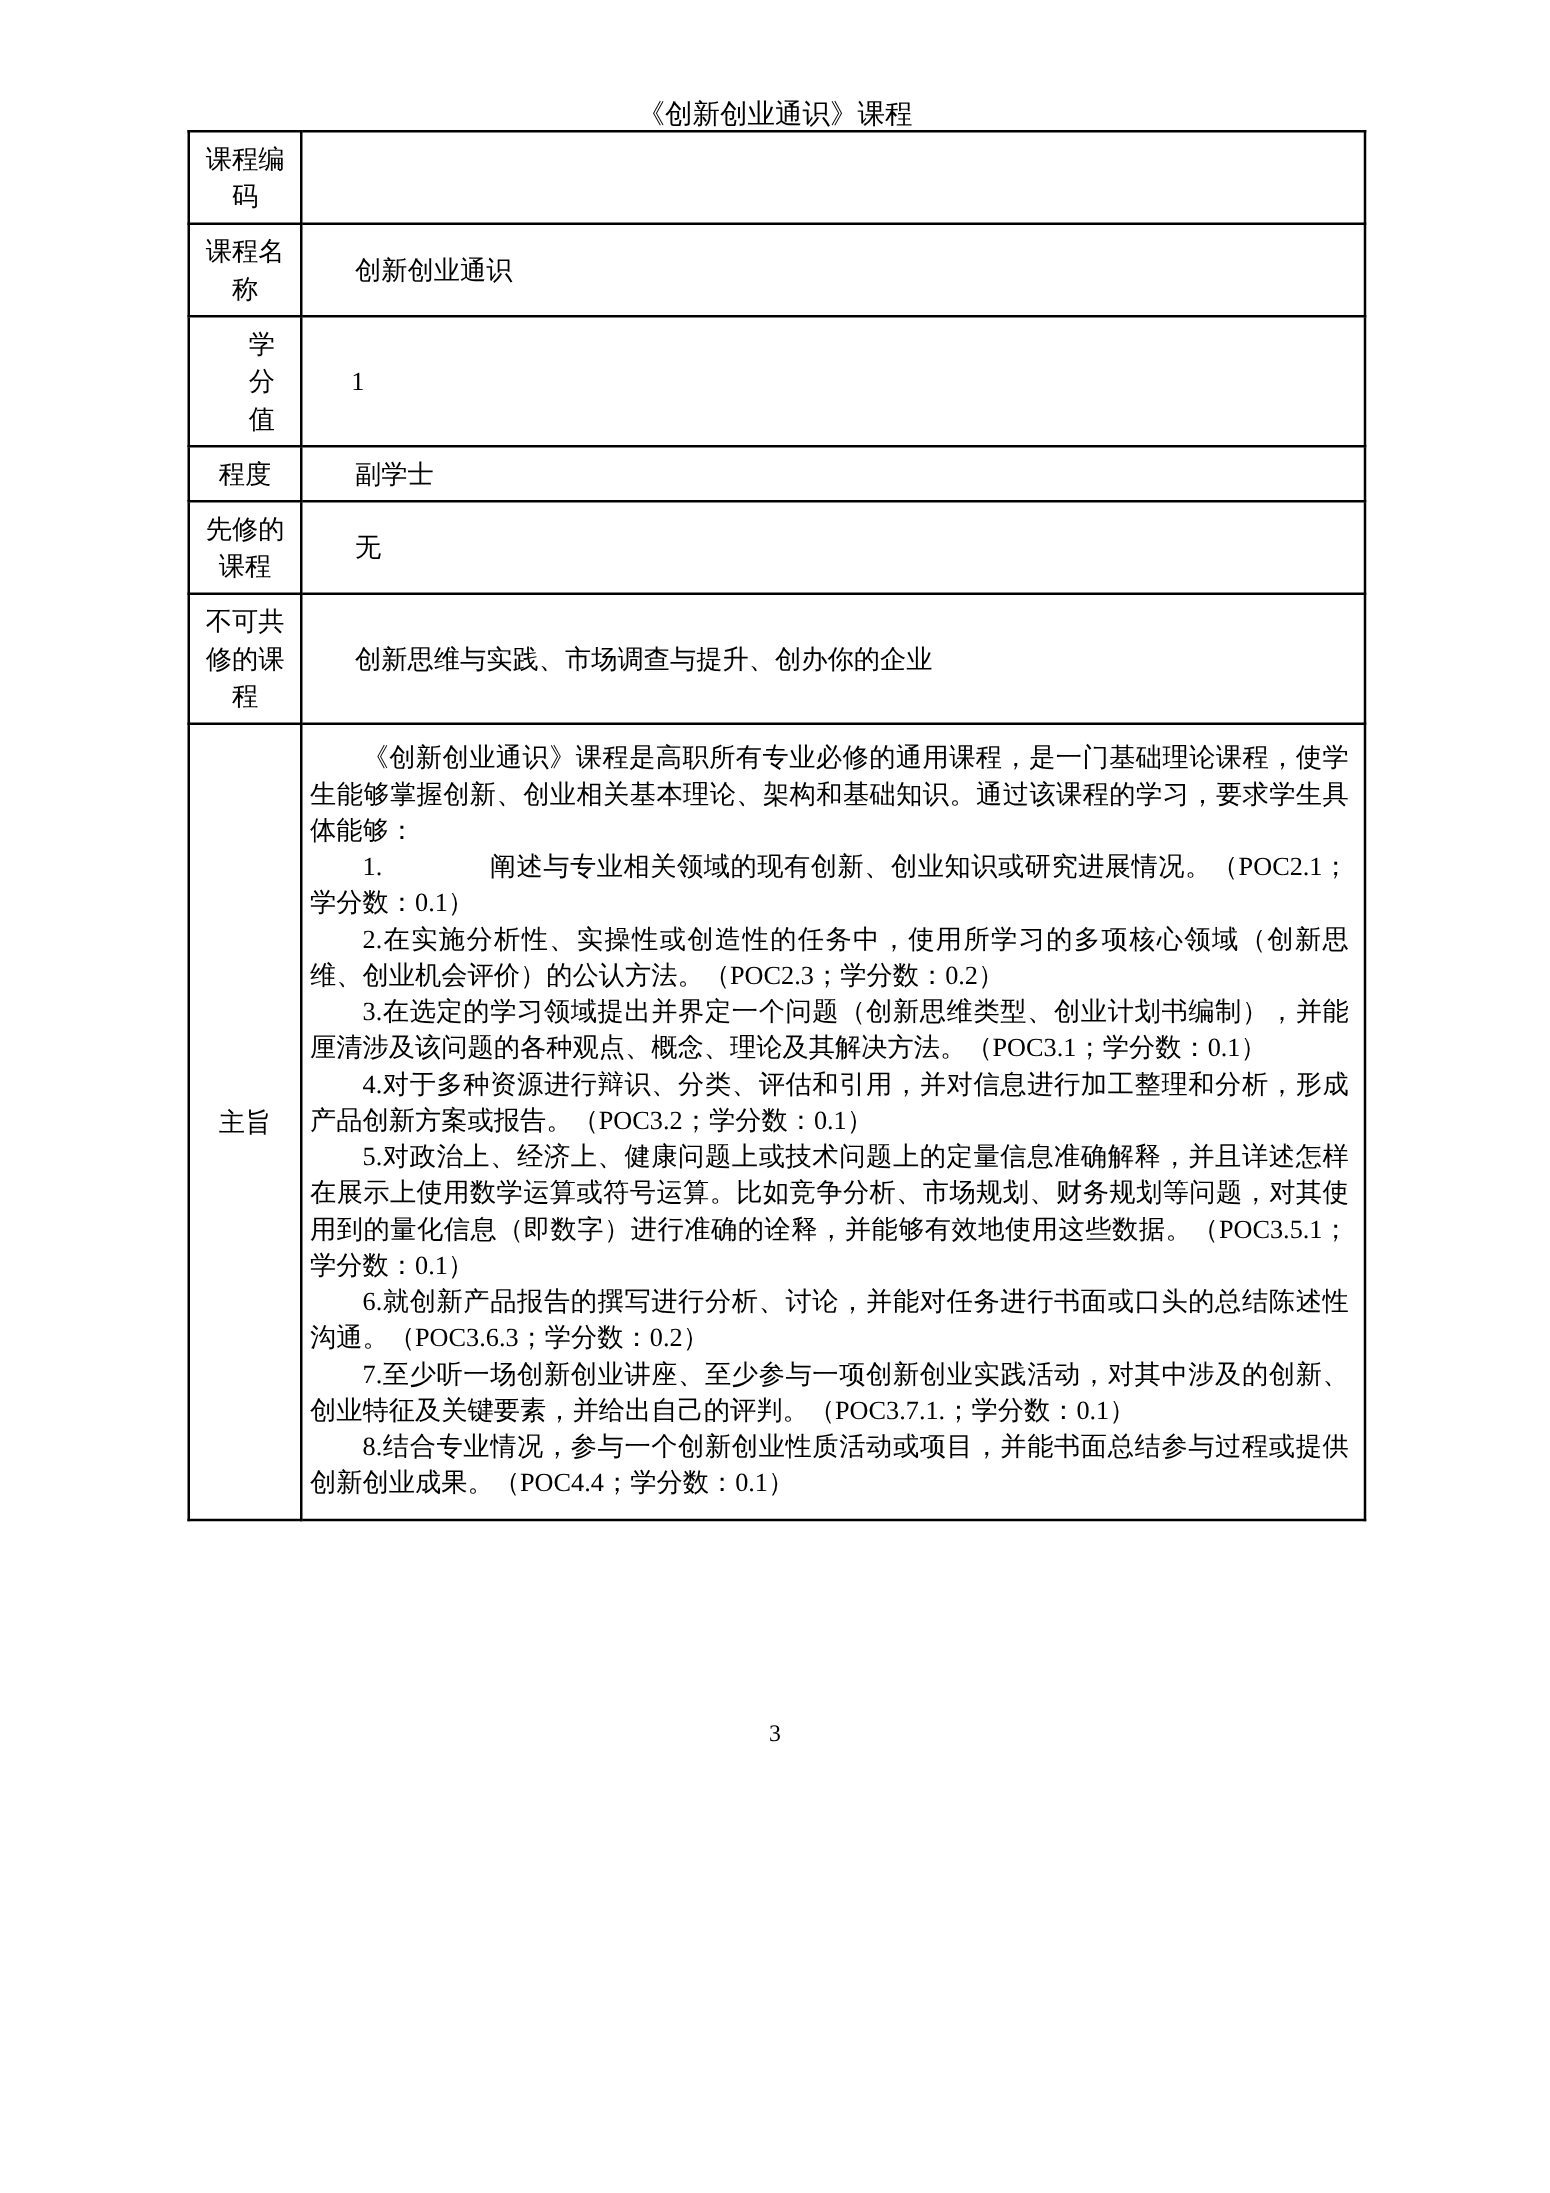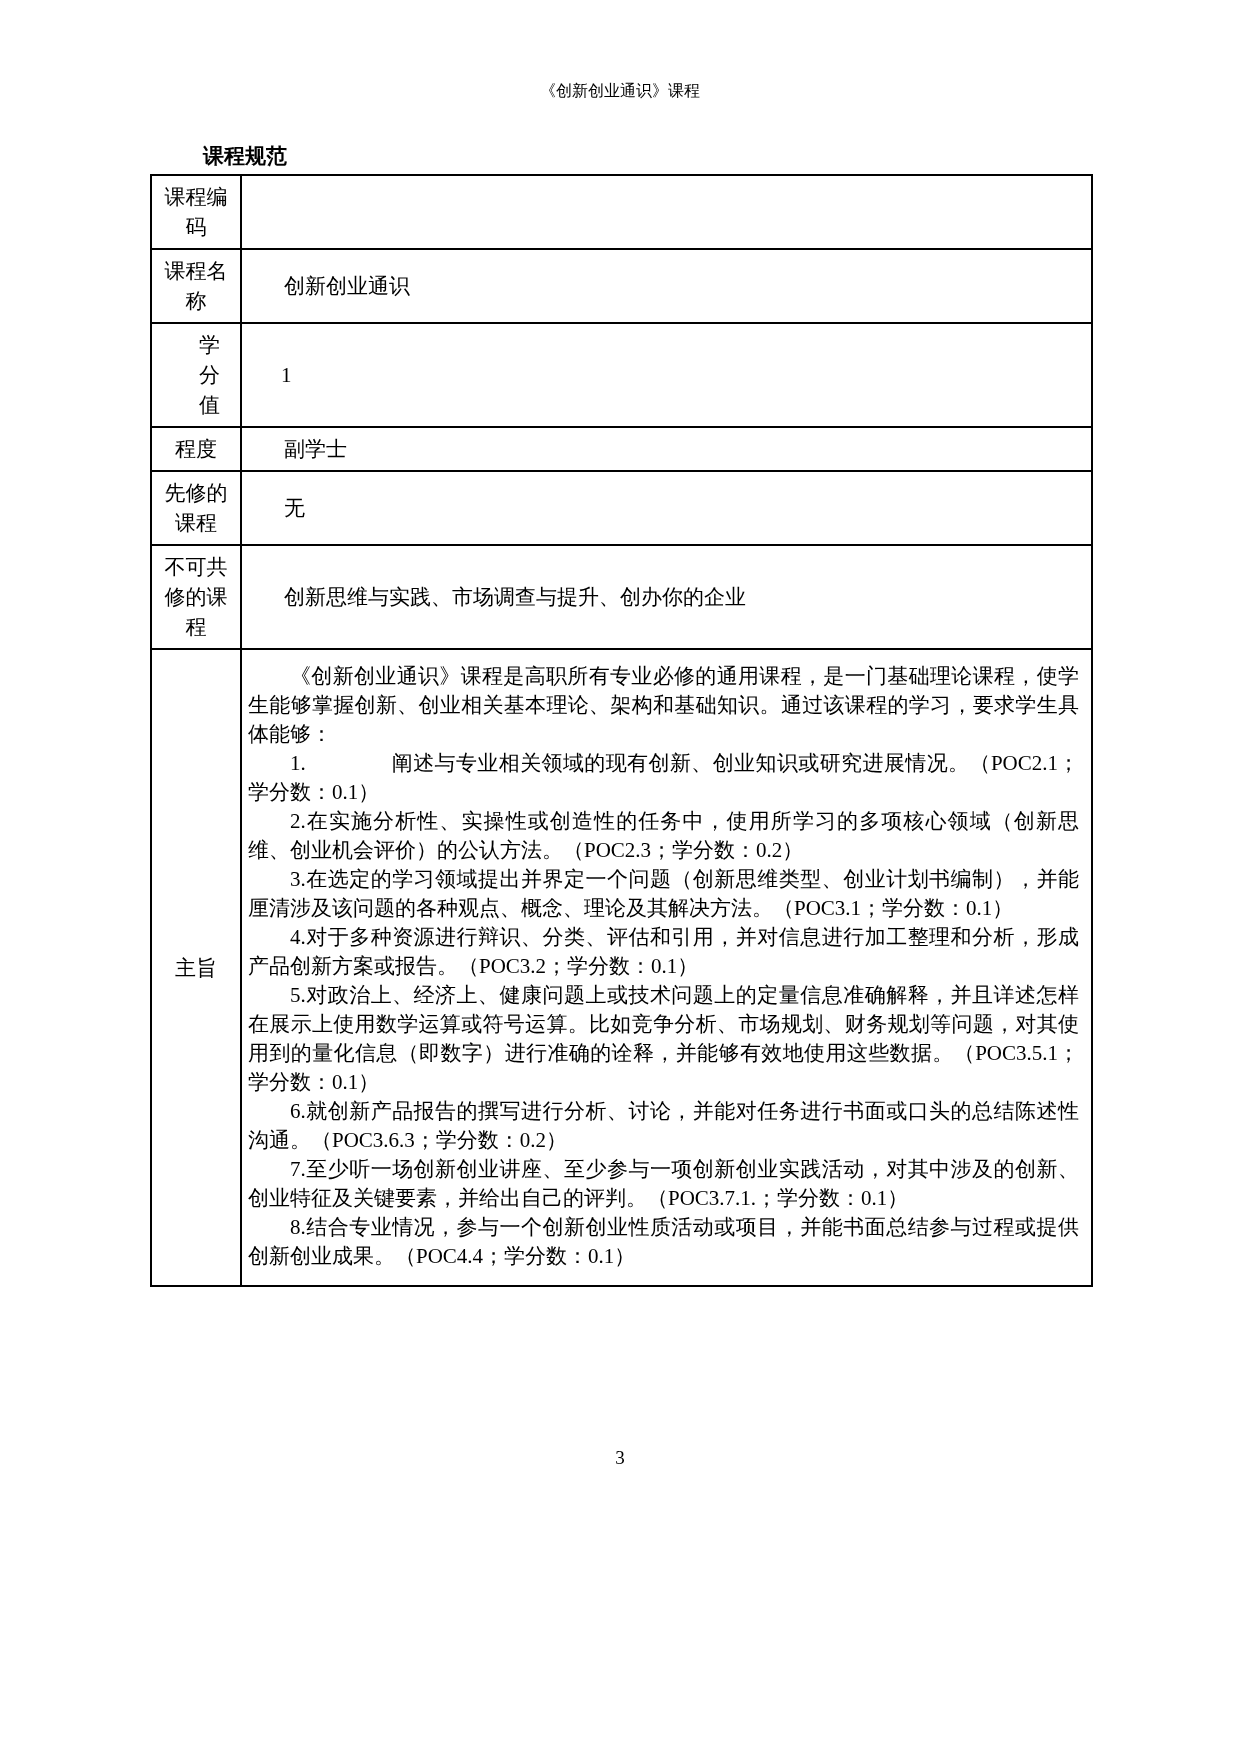--- a/index.html
+++ b/index.html
@@ -14,21 +14,21 @@
   .page {
     position: relative;
     width: 1240px;
     height: 1754px;
     background: #ffffff;
     overflow: hidden;
   }
   .doc-header {
     padding-top: 78px;
     text-align: center;
-    font-size: 16px;
+    font-size: 22px;
     line-height: 26px;
   }
   .section-title {
     margin: 38px 0 4px 203px;
     font-size: 21px;
     font-weight: bold;
     line-height: 28px;
   }
   table.spec {
     border-collapse: collapse;
@@ -76,21 +76,20 @@
     font-size: 19px;
   }
 </style>
 </head>
 <body>
 
 <div class="page">
 
   <div class="doc-header">《创新创业通识》课程</div>
 
-  <div class="section-title">课程规范</div>
 
   <table class="spec">
     <tbody>
       <tr class="r-code">
         <td class="lbl">课程编码</td>
         <td class="val"></td>
       </tr>
       <tr class="r-name">
         <td class="lbl">课程名称</td>
         <td class="val">创新创业通识</td>

